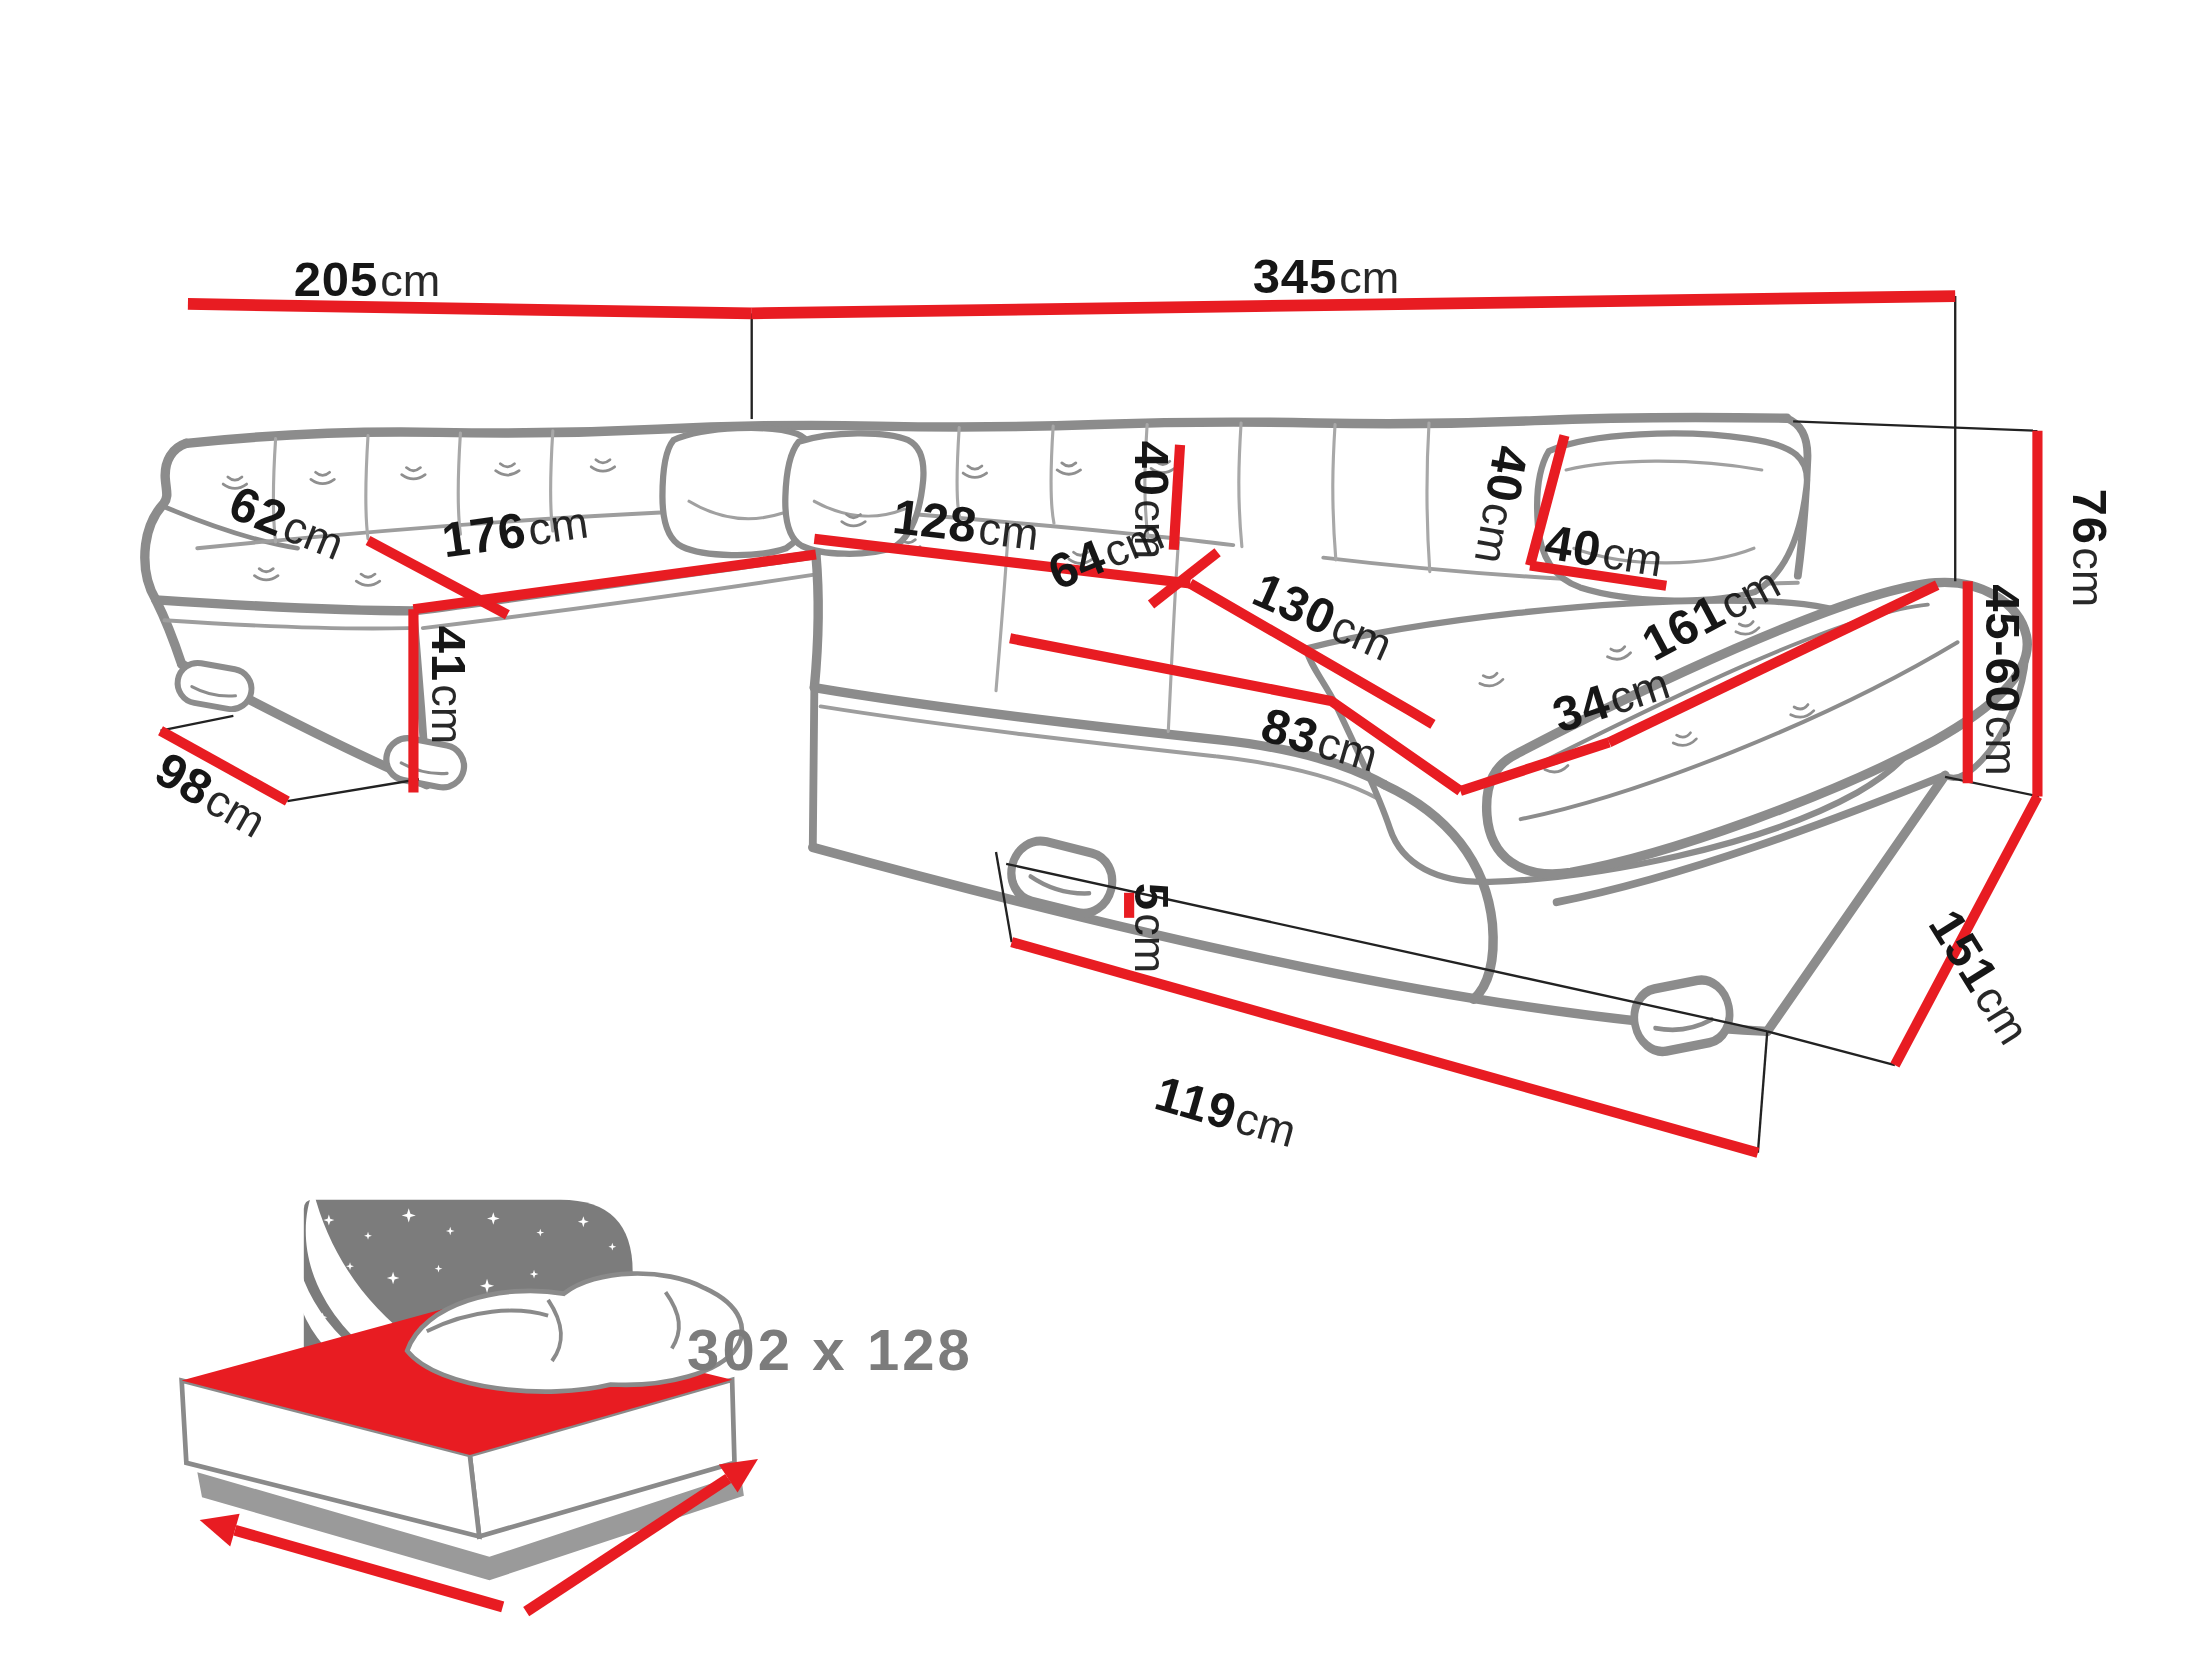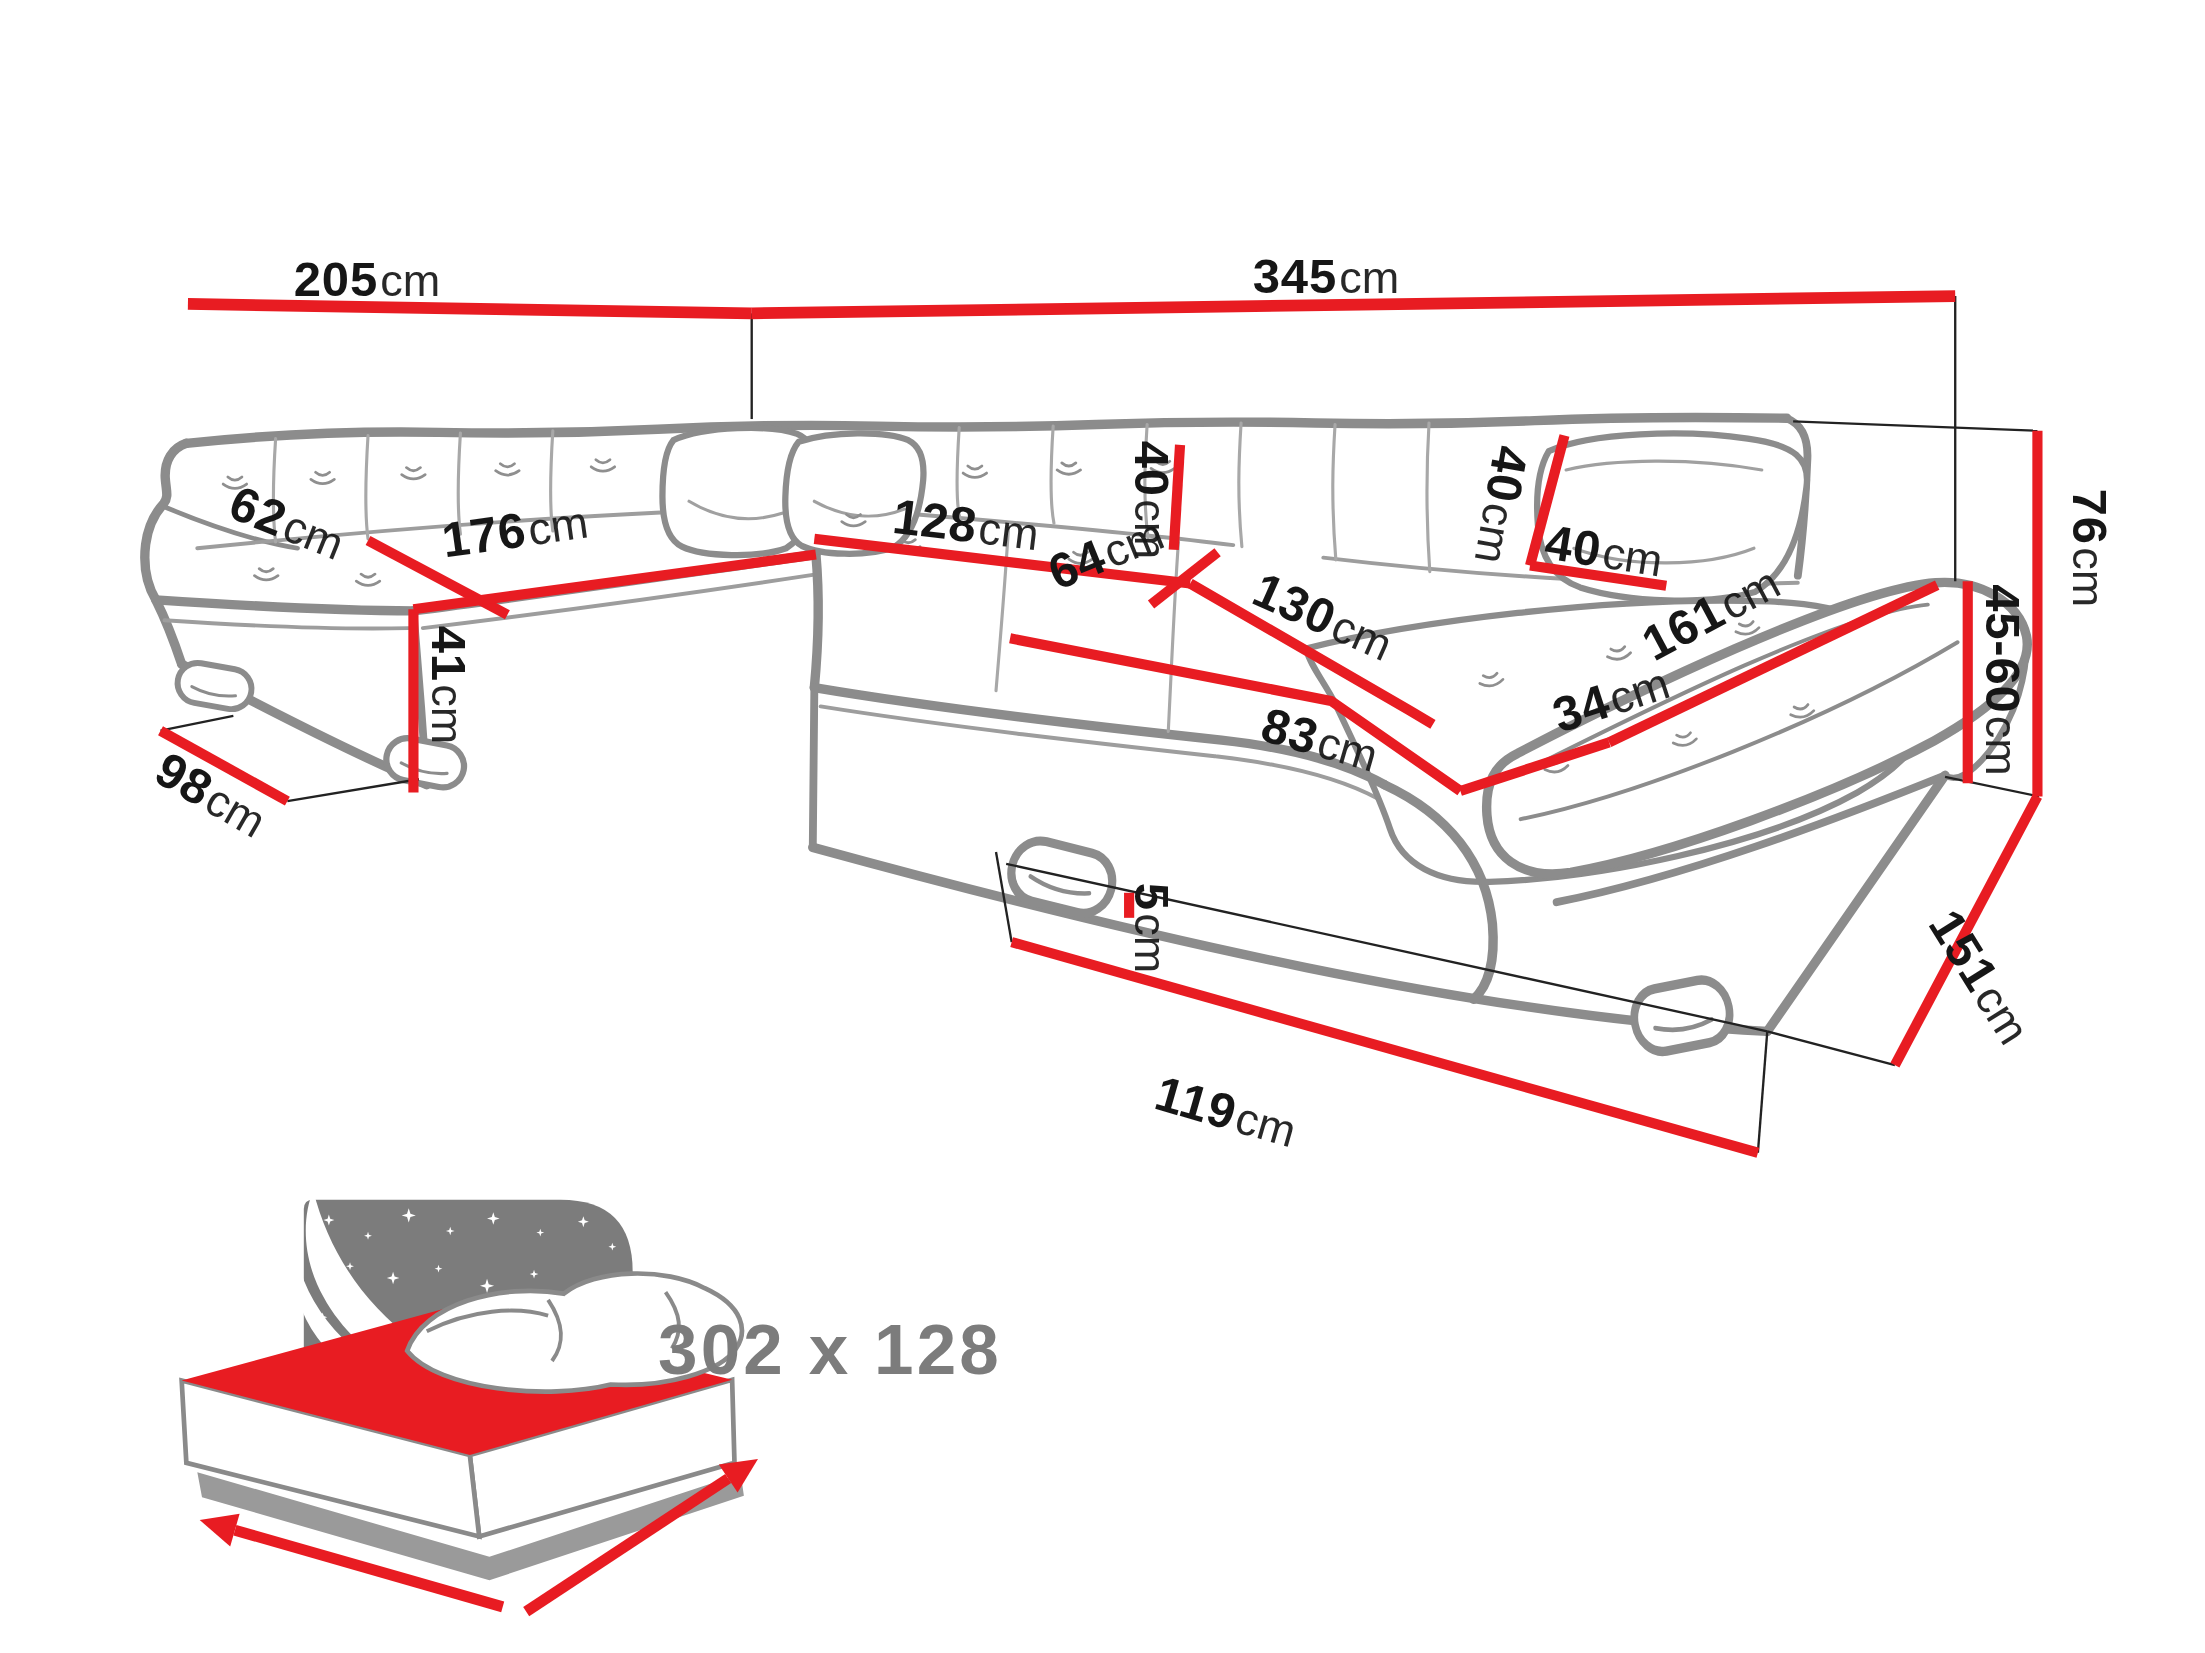--- a/index.html
+++ b/index.html
@@ -4,21 +4,21 @@
 <style>
   html,body{margin:0;padding:0;background:#ffffff;}
   .canvas{position:relative;width:2205px;height:1654px;background:#ffffff;overflow:hidden;
           font-family:"Liberation Sans",sans-serif;padding-left:8px;}
   svg.art{position:absolute;left:0;top:0;}
   .dim{position:absolute;transform:translate(-50%,-50%) rotate(var(--r,0deg));
        white-space:nowrap;color:#161616;line-height:1;}
   .dim .num{font-weight:700;font-size:49px;letter-spacing:0.8px;}
   .dim .unit{font-weight:400;font-size:45px;margin-left:2.3px;opacity:.92;}
   .sleep-size{position:absolute;transform:translate(-50%,-50%);color:#7c7c7c;
-       font-weight:700;font-size:71px;letter-spacing:3.1px;}
+       font-weight:700;font-size:58px;letter-spacing:3.1px;}
 </style>
 </head>
 <body>
 
 <div class="canvas">
 
 <svg class="art" width="2205" height="1654" viewBox="0 0 2816 2112">
   <defs>
     <path id="star4" d="M0,-10 L2.4,-2.4 L10,0 L2.4,2.4 L0,10 L-2.4,2.4 L-10,0 L-2.4,-2.4 Z"></path>
     <g id="tuft" fill="none" stroke="#8f8f8f" stroke-width="3.5" stroke-linecap="round">

